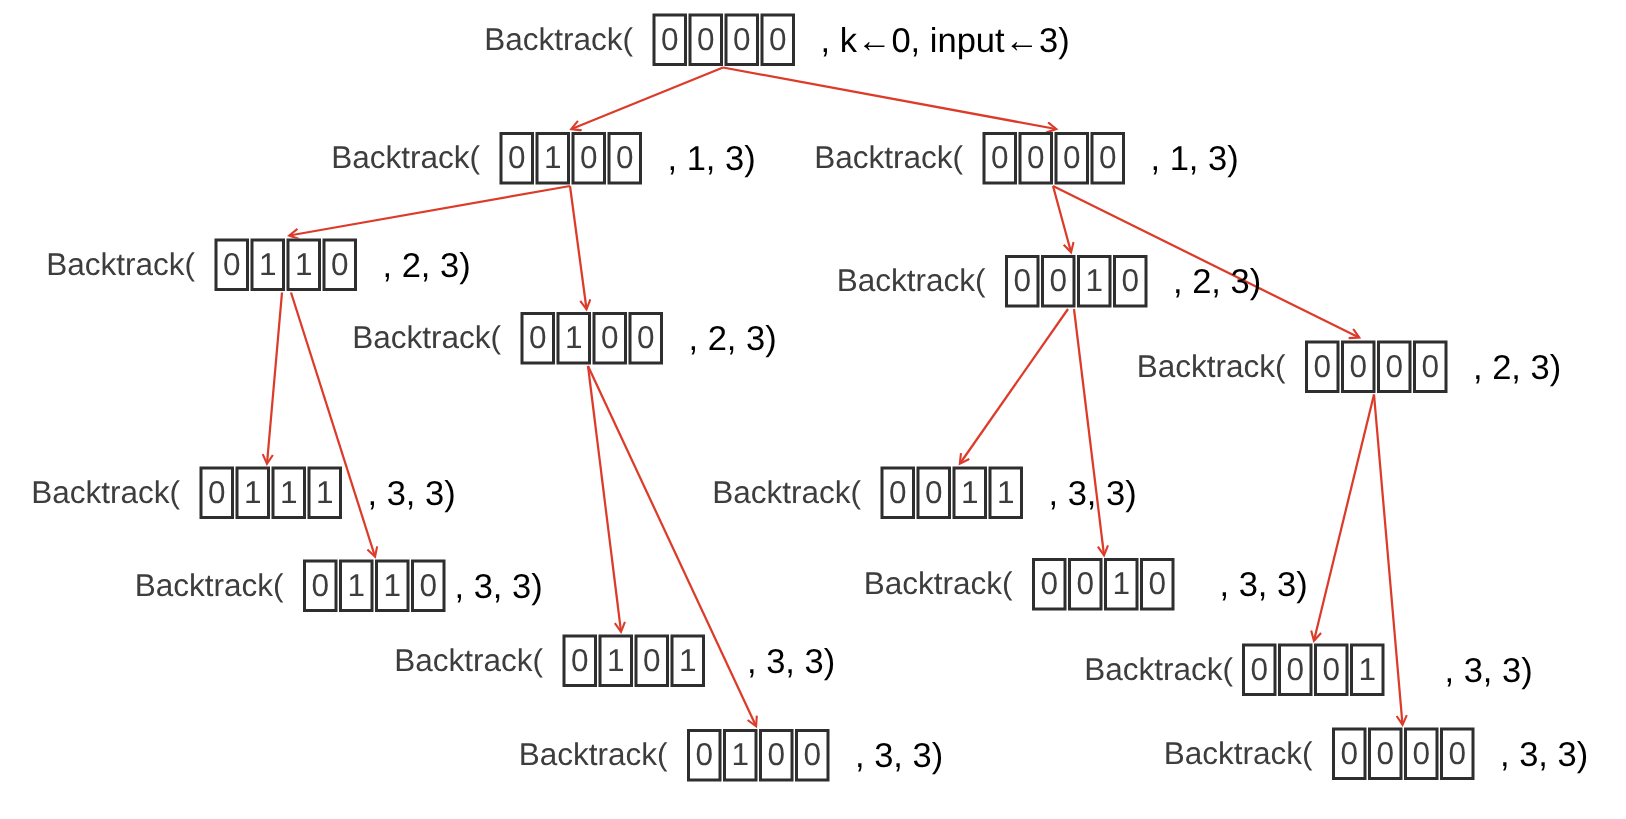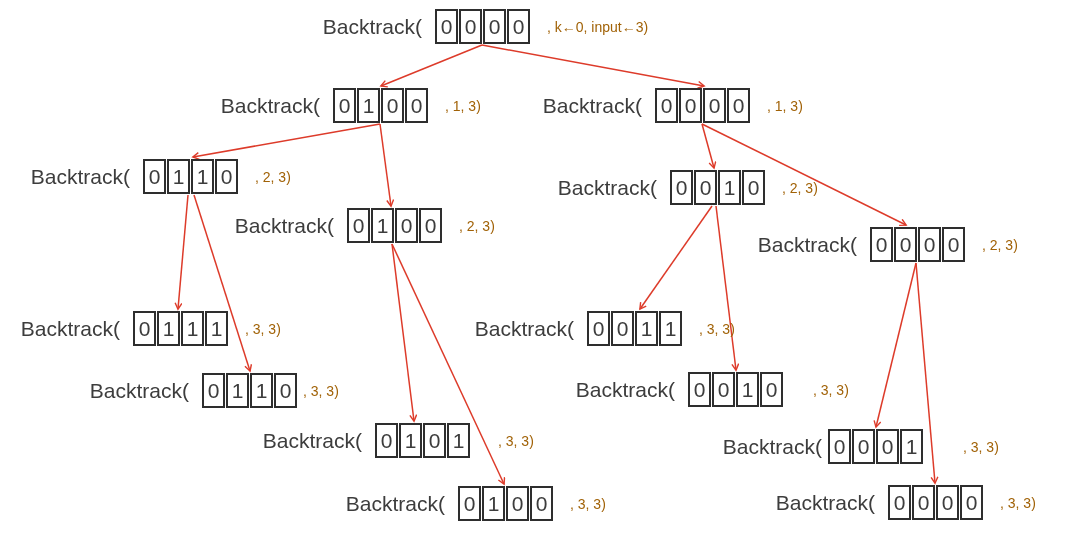--- a/index.html
+++ b/index.html
@@ -11,21 +11,21 @@
     overflow:hidden;
   }
   #edge-layer{position:absolute;left:0;top:0;width:1084px;height:546px;pointer-events:none;}
   .node{position:absolute;display:flex;align-items:stretch;height:36px;}
   .node .prefix{
     position:absolute;right:calc(100% + 13px);top:50%;transform:translateY(-50%);
     white-space:nowrap;font-size:21px;color:#3d3d3d;
   }
   .node .suffix{
     position:absolute;left:calc(100% + 17px);top:50%;transform:translateY(-50%);
-    white-space:nowrap;font-size:14px;color:#a16207;
+    white-space:nowrap;font-size:23px;color:#000000;
   }
   .cells{display:flex;}
   .cell{
     width:19px;height:31px;border:2px solid #2e2e2e;margin-right:1px;
     display:flex;align-items:center;justify-content:center;
     font-size:21px;color:#3d3d3d;background:#ffffff;
   }
   .cell:last-child{margin-right:0;}
 </style>
 </head>

